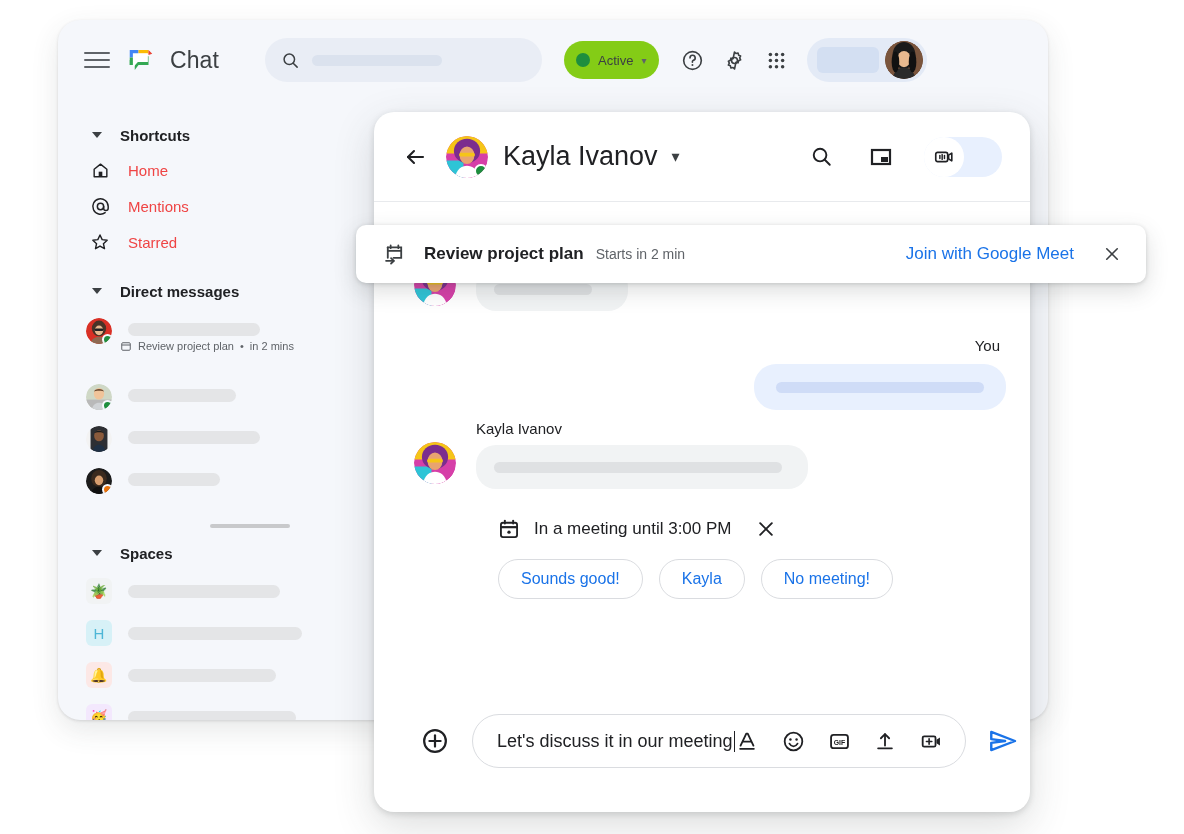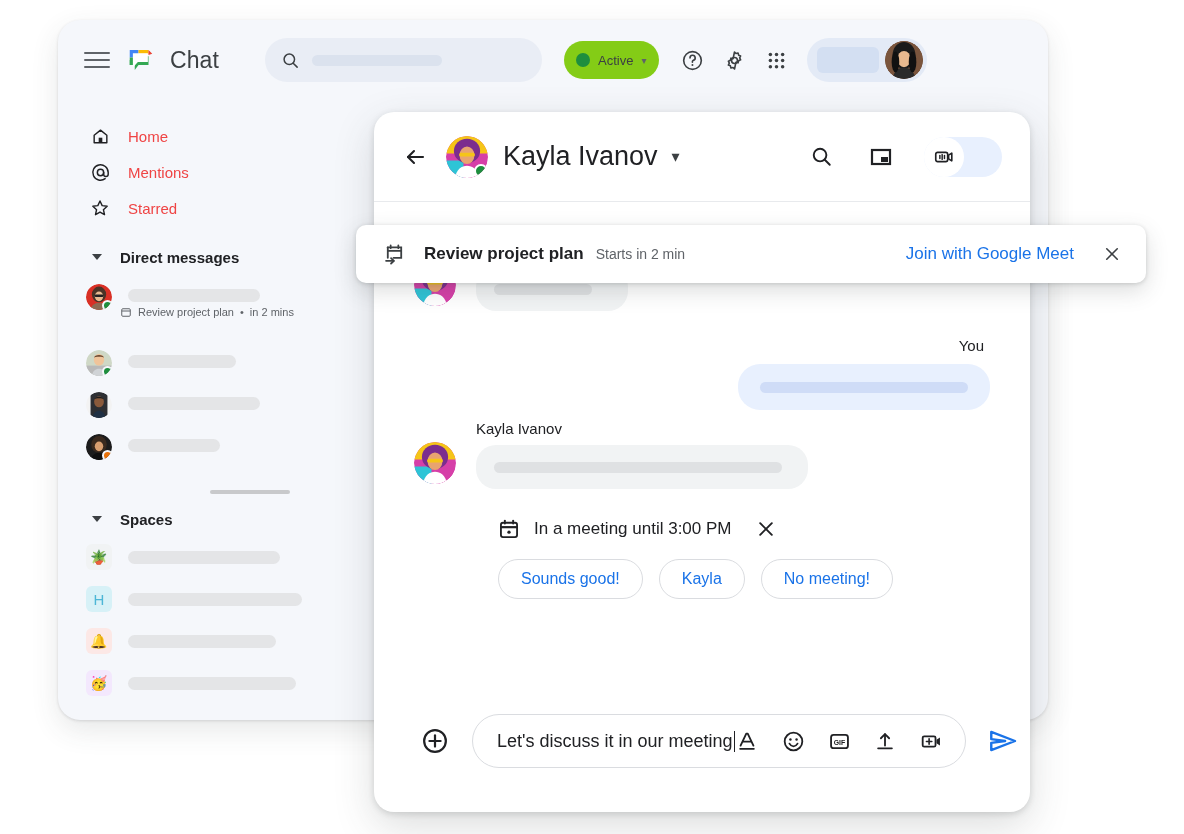--- a/index.html
+++ b/index.html
@@ -145,21 +145,21 @@
   .meet-pill{
     margin-left:26px; width:78px; height:40px; background:#e8f0fe; border-radius:20px;
     display:flex; align-items:center; cursor:pointer; flex:none;
   }
   .meet-circle{
     width:40px;height:40px;border-radius:50%;background:#ffffff;display:flex;
     align-items:center;justify-content:center; color:#202124;
   }
 
   
-  .messages{ padding:40px 40px 0 40px; position:relative; }
+  .messages{ padding:40px 24px 0 40px; position:relative; }
   .msg-block{ display:flex; align-items:flex-start; }
   .msg-av{ width:42px;height:42px;border-radius:50%;overflow:hidden;flex:none;margin-top:22px;}
   .msg-col{ margin-left:20px; }
   .msg-author{ font-size:15px; color:#202124; margin-bottom:8px; }
   .bubble-in{
     background:#f1f3f4; border-radius:20px; height:44px; display:flex; align-items:center;
     padding:0 18px;
   }
   .bubble-skel{ height:11px; background:#dfe1e3; border-radius:6px; }
 
@@ -311,20 +311,24 @@
               <ellipse cx="11" cy="22" rx="4" ry="11" fill="#111"></ellipse>
               <ellipse cx="29" cy="22" rx="4" ry="11" fill="#111"></ellipse>
             </g>
           </svg>
         </div>
       </div>
     </div>
 
     <div class="sidebar">
 
+      <div class="section-head">
+        <span class="caret"></span>
+        <span class="section-label">Shortcuts</span>
+      </div>
 
       <div class="nav-item">
         <span class="nav-ic">
           <svg width="19" height="19" viewBox="0 0 24 24" fill="none" stroke="#202124" stroke-width="1.8" stroke-linejoin="round">
             <path d="M4 10.5L12 4l8 6.5V20H4z"></path>
             <rect x="9.7" y="13.5" width="4.6" height="6.5" fill="#202124" stroke="none"></rect>
           </svg>
         </span>
         <span class="nav-label">Home</span>
       </div>

